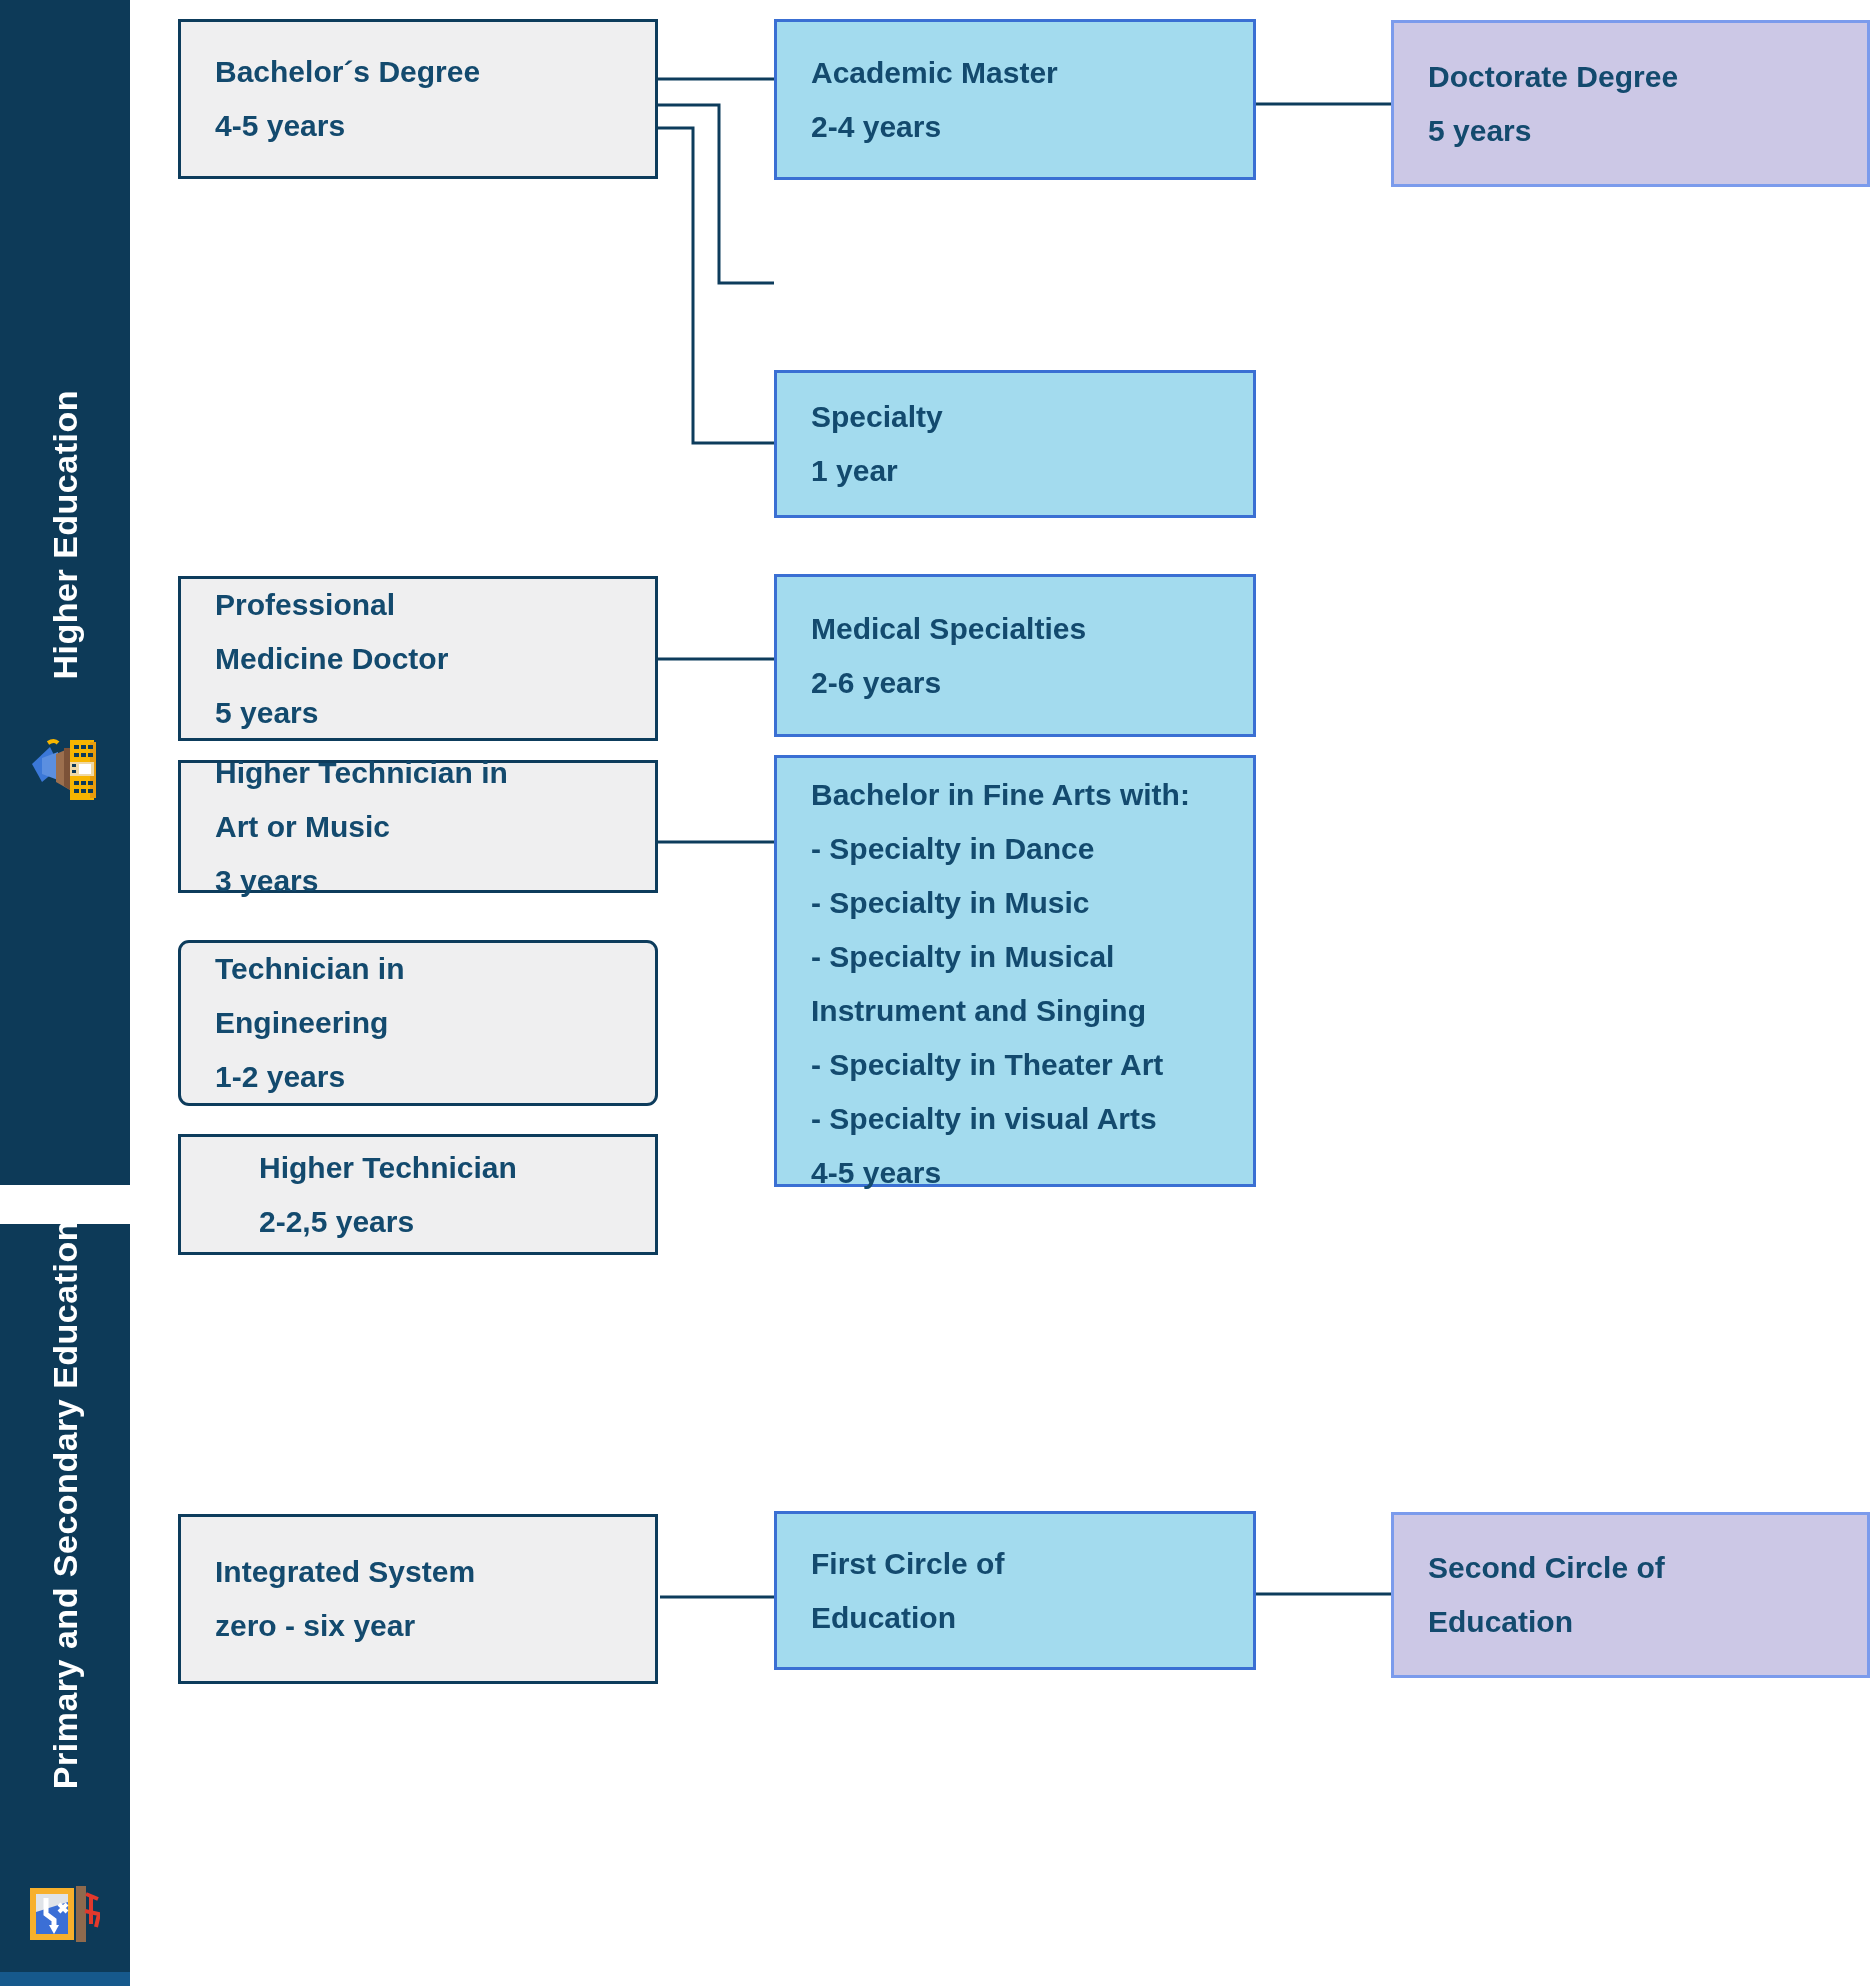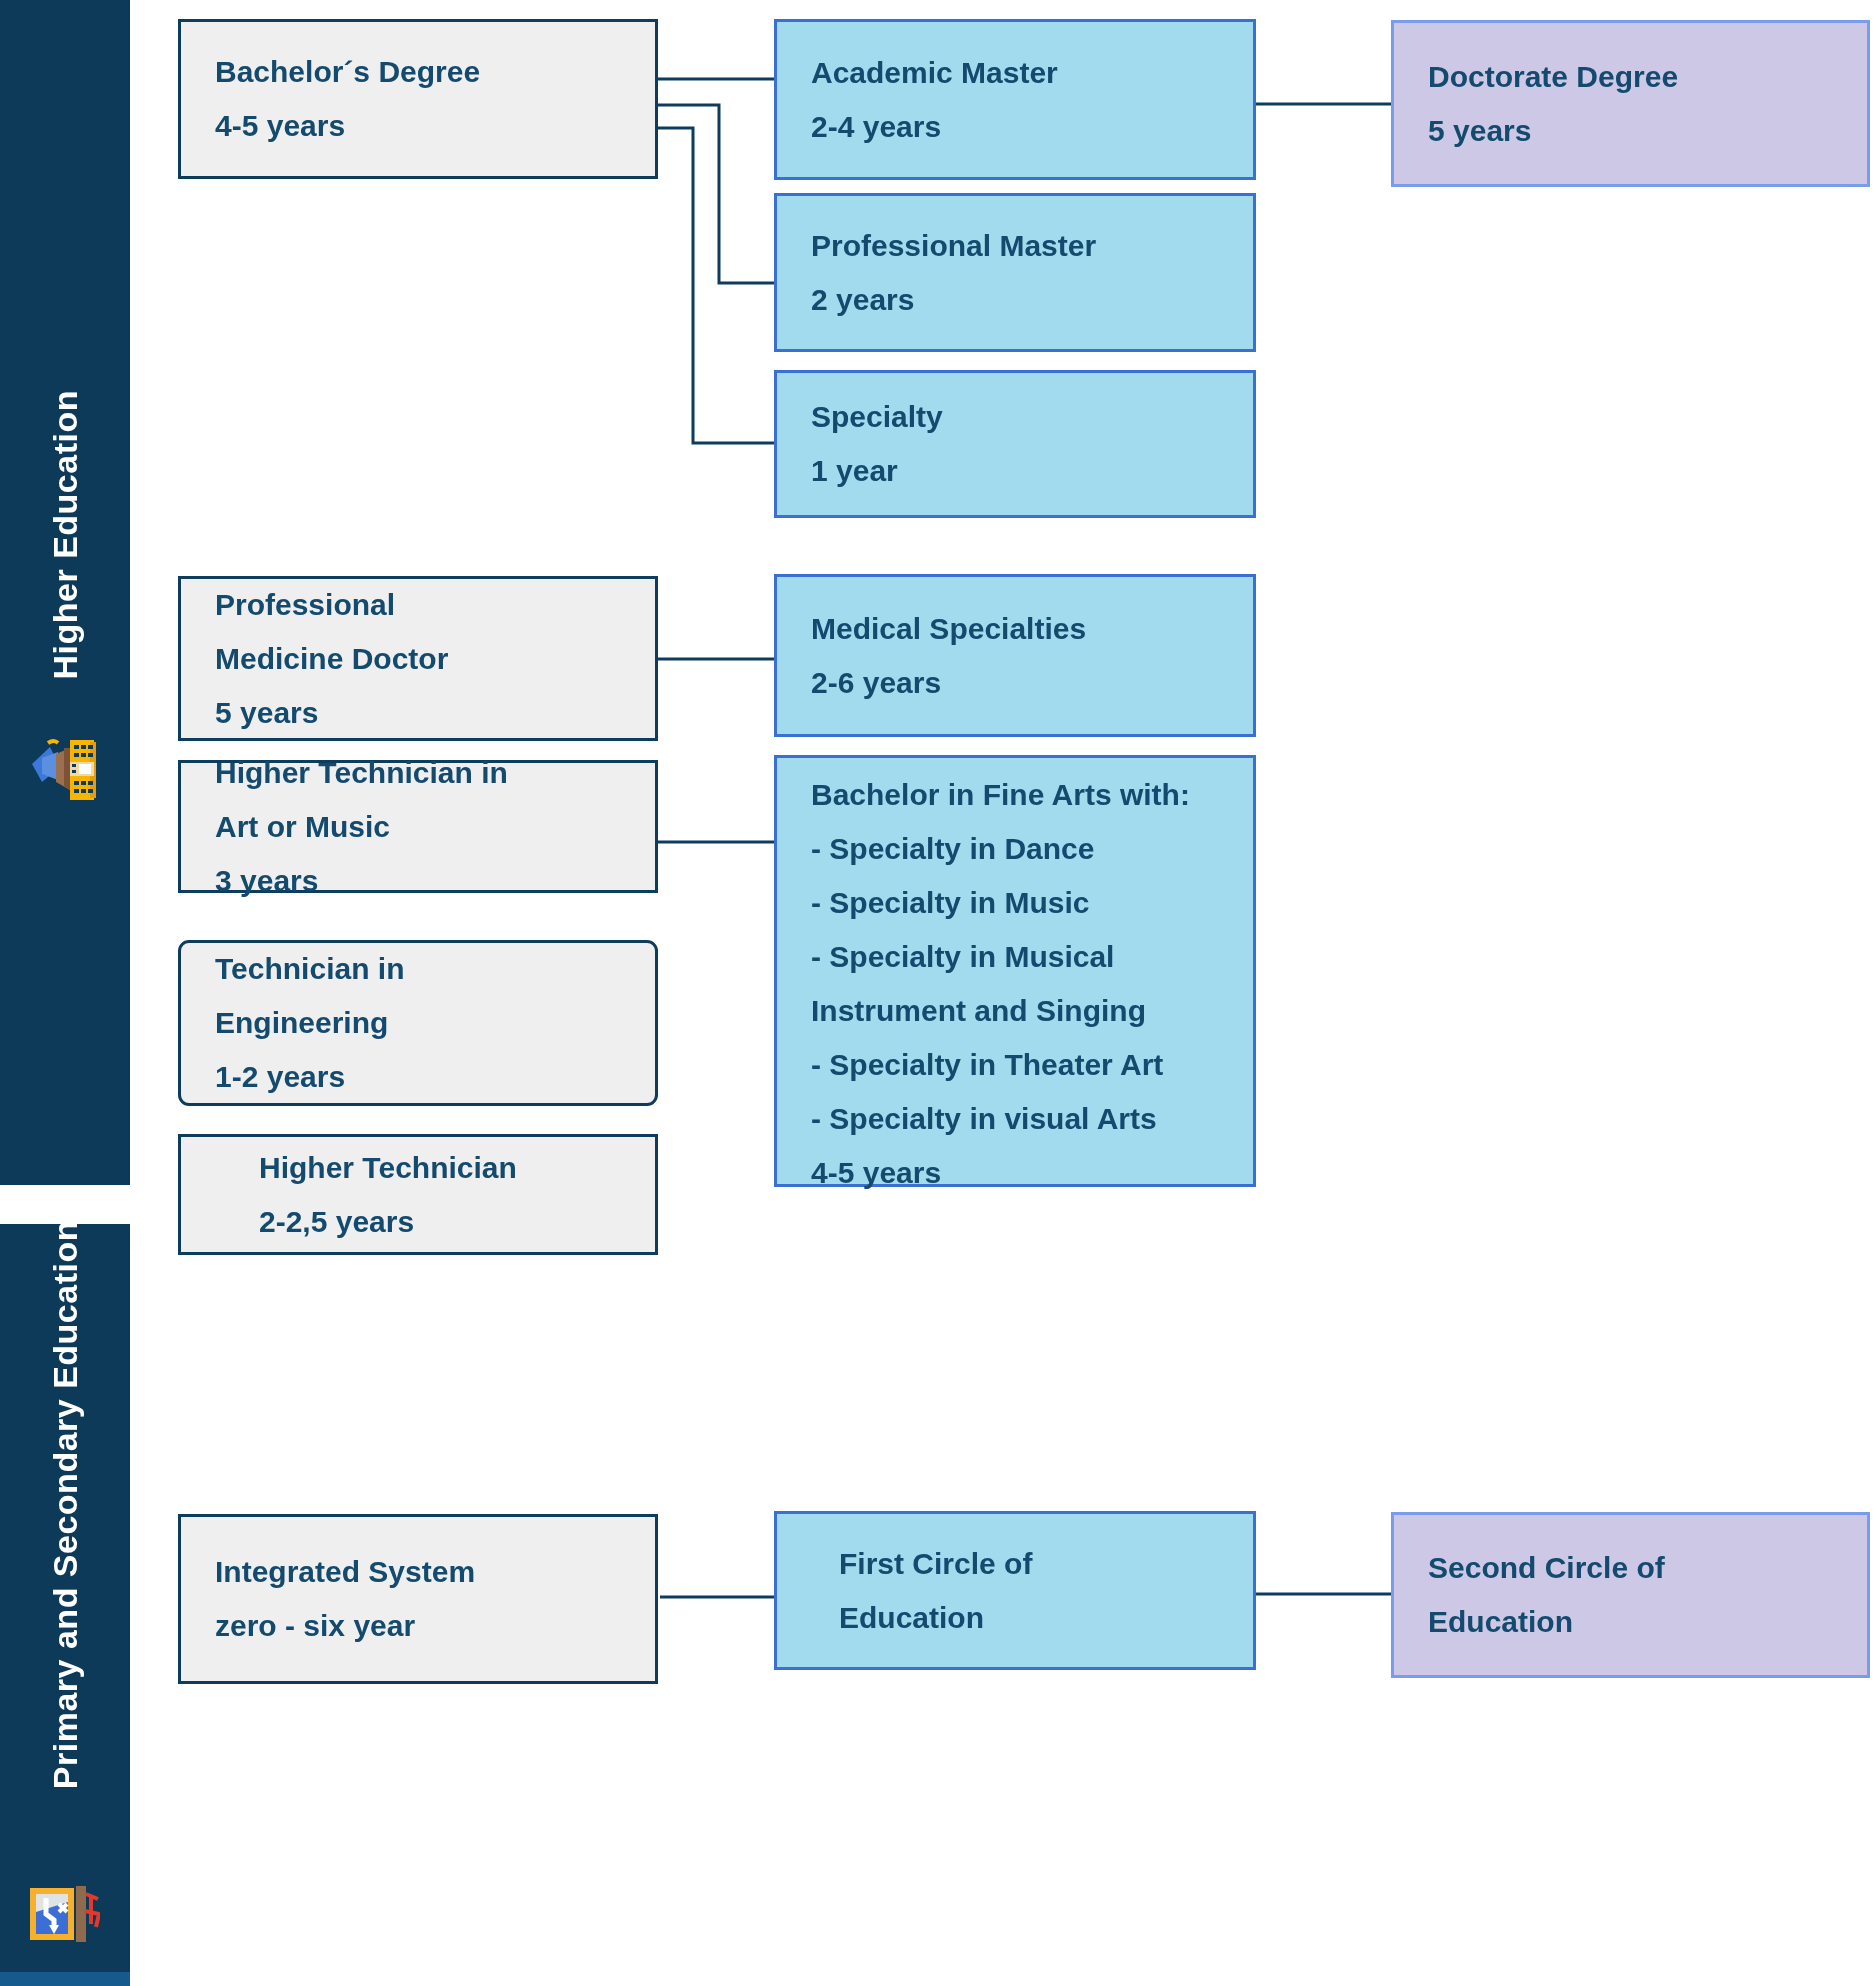--- a/index.html
+++ b/index.html
@@ -52,21 +52,21 @@
   .b-prof-master{top:193px;height:159px;}
   .b-specialty{top:370px;height:148px;}
   .b-doctorate{top:20px;height:167px;}
   .b-medicine{top:576px;height:165px;}
   .b-med-spec{top:574px;height:163px;}
   .b-art-music{top:760px;height:133px;}
   .b-fine-arts{top:755px;height:432px;}
   .b-tech-eng{top:940px;height:166px;border-radius:11px;}
   .b-higher-tech{top:1134px;height:121px;padding-left:44px;}
   .b-integrated{top:1514px;height:170px;}
-  .b-first-circle{top:1511px;height:159px;padding-left:28px;}
+  .b-first-circle{top:1511px;height:159px;}
   .b-second-circle{top:1512px;height:166px;}
 </style>
 </head>
 <body>
 
 <div class="stage">
 
   <svg class="wires" width="1873" height="1986" aria-hidden="true">
     <polyline points="658,79 774,79"></polyline>
     <polyline points="658,105 719,105 719,283 774,283"></polyline>
@@ -168,24 +168,20 @@
   </div>
   <div class="box gray c1 b-integrated">
     <div class="box-label">Integrated System
 zero - six year</div>
   </div>
 
   <div class="box blue c2 b-academic">
     <div class="box-label">Academic Master
 2-4 years</div>
   </div>
-  <div class="box blue c2 b-prof-master">
-    <div class="box-label">Professional Master
-2 years</div>
-  </div>
   <div class="box blue c2 b-specialty">
     <div class="box-label">Specialty
 1 year</div>
   </div>
   <div class="box blue c2 b-med-spec">
     <div class="box-label">Medical Specialties
 2-6 years</div>
   </div>
   <div class="box blue c2 b-fine-arts top-align">
     <div class="box-label">Bachelor in Fine Arts with:

